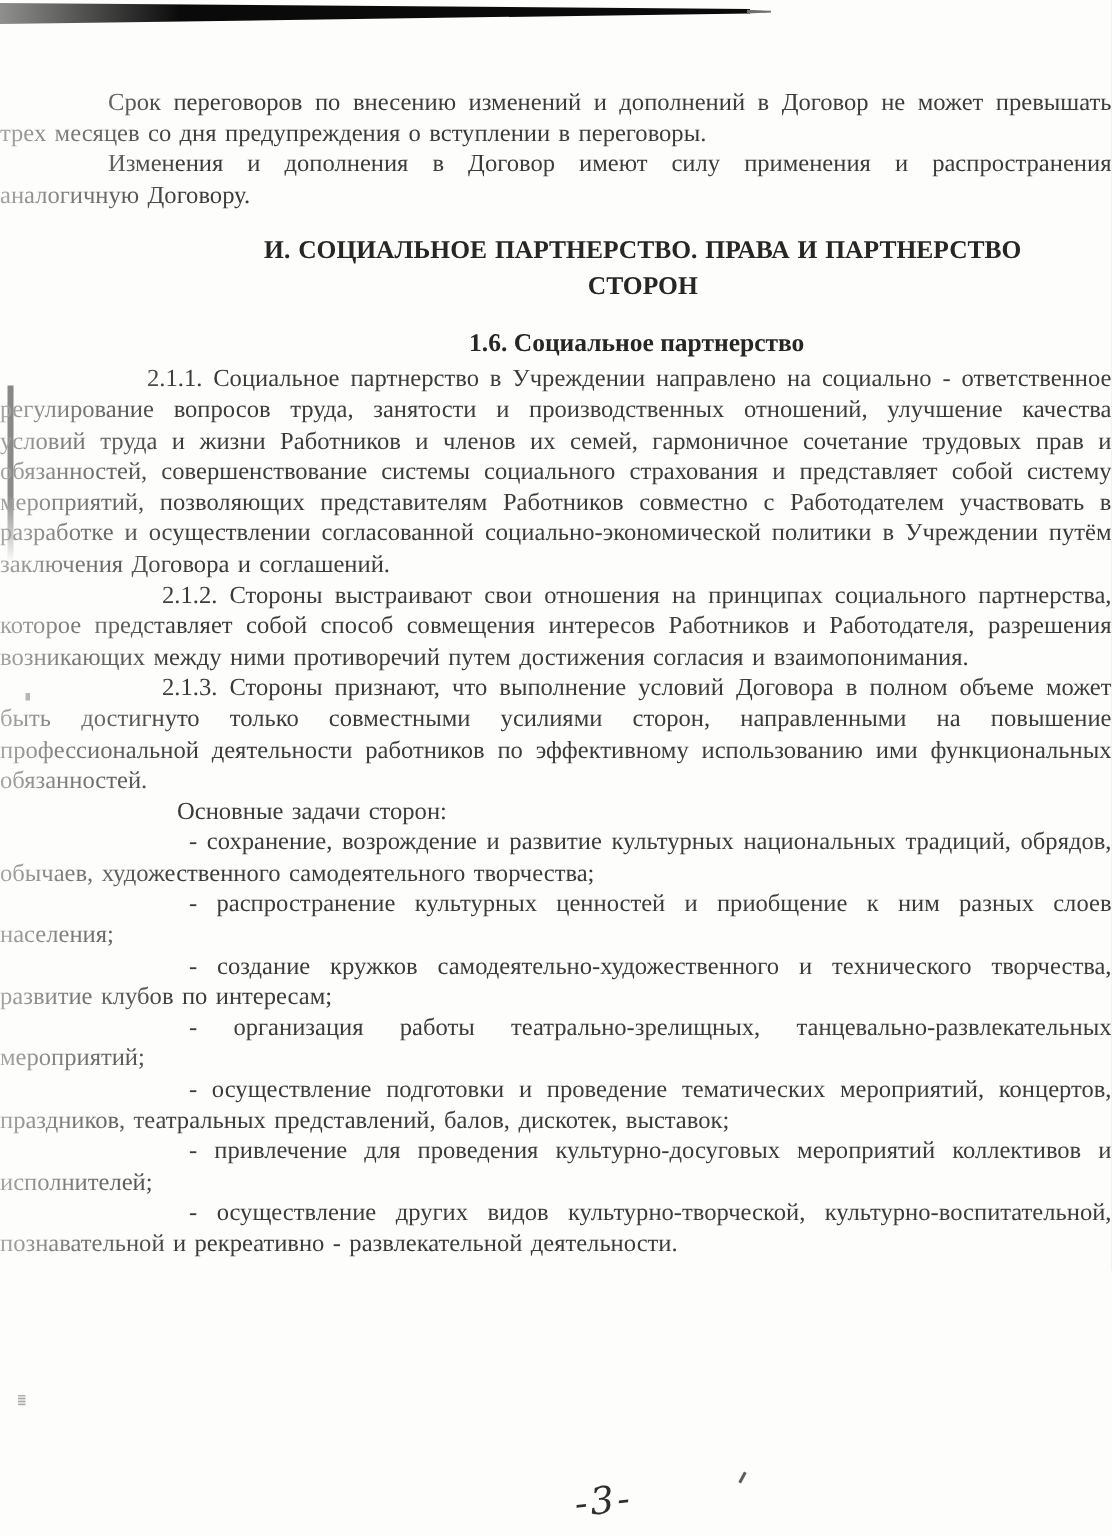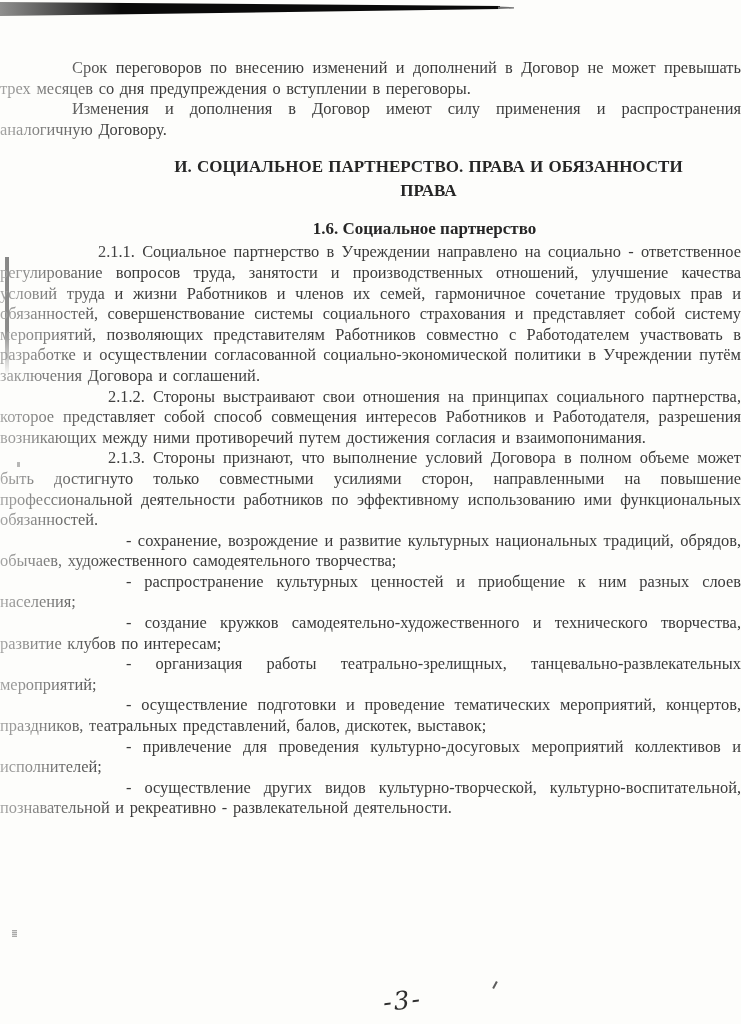--- a/index.html
+++ b/index.html
@@ -80,27 +80,28 @@
   </svg>
   <div class="artifact left-line"></div>
   <div class="artifact speck-1"></div>
   <div class="artifact speck-2"></div>
   <div class="artifact speck-3"></div>
 
   <div class="content">
     <p class="body p-intro-1">Срок переговоров по внесению изменений и дополнений в Договор не может превышать трех  месяцев со дня предупреждения о вступлении в переговоры.</p>
     <p class="body p-intro-2">Изменения и дополнения в Договор имеют силу применения и распространения аналогичную Договору.</p>
 
-    <div class="heading">И. СОЦИАЛЬНОЕ ПАРТНЕРСТВО. ПРАВА И ОБЯЗАННОСТИ ПРАВА</div>
+    <div class="heading">И. СОЦИАЛЬНОЕ ПАРТНЕРСТВО. ПРАВА И ПАРТНЕРСТВО СТОРОН</div>
 
     <div class="subheading">1.6. Социальное партнерство</div>
 
     <p class="body p211">2.1.1. Социальное партнерство в Учреждении направлено на социально - ответственное регулирование вопросов труда, занятости и производственных отношений, улучшение качества условий труда и жизни Работников и членов их семей, гармоничное сочетание трудовых прав и обязанностей, совершенствование системы социального страхования и представляет собой систему мероприятий, позволяющих представителям Работников совместно с Работодателем участвовать в разработке и осуществлении согласованной социально-экономической политики в Учреждении путём заключения Договора и соглашений.</p>
     <p class="body p212">2.1.2. Стороны выстраивают свои отношения на принципах социального партнерства, которое представляет собой способ совмещения интересов Работников и Работодателя, разрешения возникающих между ними противоречий путем достижения согласия и взаимопонимания.</p>
     <p class="body p213">2.1.3. Стороны признают, что выполнение условий  Договора в полном объеме может быть достигнуто только совместными усилиями сторон, направленными на повышение профессиональной деятельности  работников по эффективному использованию ими функциональных обязанностей.</p>
+    <p class="body p-tasks-intro">Основные задачи сторон:</p>
 
     <p class="body task">- сохранение, возрождение  и  развитие  культурных национальных традиций, обрядов, обычаев, художественного самодеятельного творчества;</p>
     <p class="body task">- распространение  культурных  ценностей  и  приобщение  к  ним разных слоев населения;</p>
     <p class="body task">- создание  кружков  самодеятельно-художественного  и  технического творчества, развитие клубов по интересам;</p>
     <p class="body task">- организация  работы  театрально-зрелищных,  танцевально-развлекательных  мероприятий;</p>
     <p class="body task">- осуществление  подготовки  и  проведение  тематических мероприятий, концертов, праздников, театральных  представлений, балов, дискотек, выставок;</p>
     <p class="body task">- привлечение  для  проведения  культурно-досуговых  мероприятий коллективов  и  исполнителей;</p>
     <p class="body task">- осуществление  других  видов  культурно-творческой, культурно-воспитательной,  познавательной  и   рекреативно - развлекательной деятельности.</p>
   </div>
 

